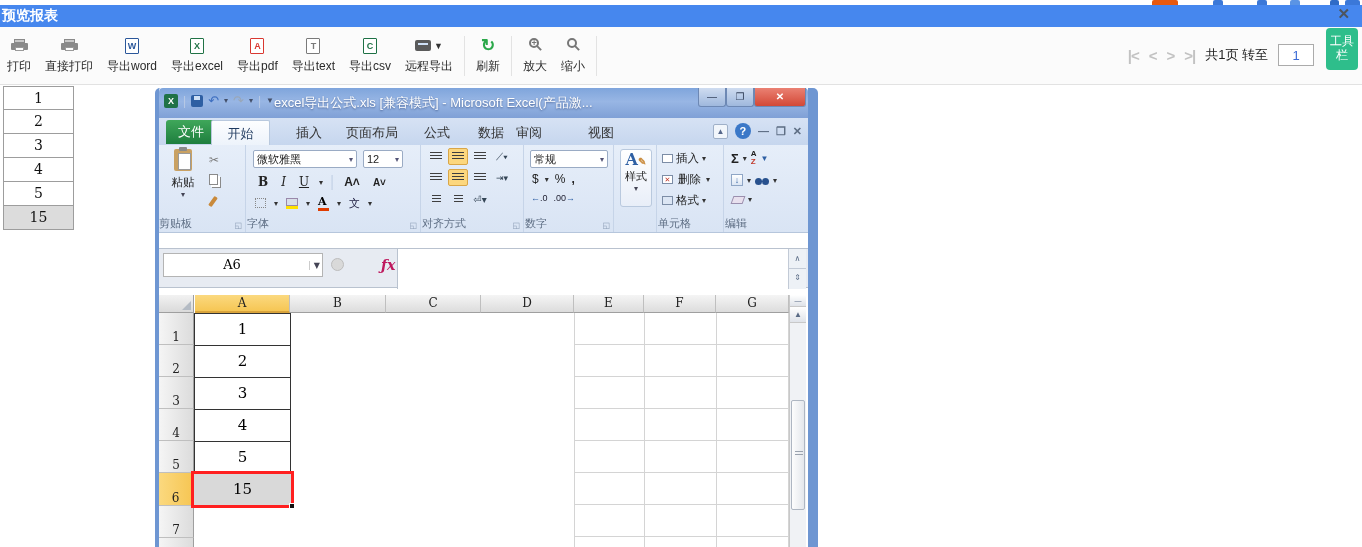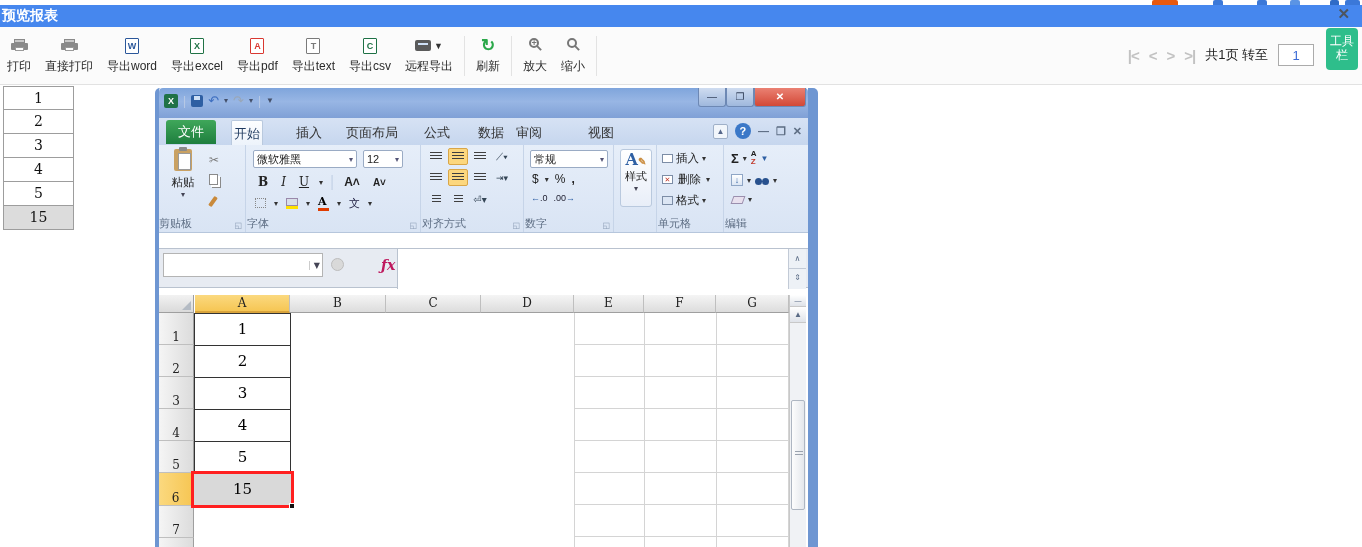--- a/index.html
+++ b/index.html
@@ -291,30 +291,31 @@
         <span class="xlogo">X</span>
         <span class="qsep">|</span>
         <span class="floppy"></span>
         <span class="undo">↶</span>
           <span class="qdrop">▾</span>
         <span class="redo">↷</span>
           <span class="qdrop">▾</span>
         <span class="qsep">|</span>
           <span class="qdrop">▼</span>
       </div>
+      <span class="ttext">excel导出公式.xls  [兼容模式] - Microsoft Excel(产品激...</span>
       <div class="winbtns">
         <span class="wb">—</span>
         <span class="wb">❐</span>
         <span class="wb close">✕</span>
       </div>
     </div>
 
     <div id="xl-tabs">
       <span class="ftab">文件</span>
-      <span class="rtab active" style="left:72px;width:32px;">开始</span>
+      <span class="rtab active" style="left:52px;width:59px;">开始</span>
       <span class="rtab" style="left:128px;width:44px;">插入</span>
       <span class="rtab" style="left:180px;width:66px;">页面布局</span>
       <span class="rtab" style="left:256px;width:44px;">公式</span>
       <span class="rtab" style="left:310px;width:44px;">数据</span>
       <span class="rtab" style="left:348px;width:44px;">审阅</span>
       <span class="rtab" style="left:420px;width:44px;">视图</span>
       <div class="ribicons">
         <span class="rmin">▲</span>
         <span class="rhelp">?</span>
         <span class="rwb">—</span>
@@ -473,20 +474,21 @@
         <div class="abs" style="left:7px;top:50px;display:flex;align-items:center;gap:4px;">
           <span class="eraser"></span>
             <span class="tiny">▾</span>
         </div>
         <span class="glabel">编辑</span>
       </div>
     </div>
 
     <div id="xl-fbar">
       <div id="namebox">
+        <span class="nv">A6</span>
         <span class="nd">▼</span>
       </div>
       <span class="fcircle"></span>
       <span class="fx">ƒx</span>
       <div id="ffield"></div>
       <div class="fscroll">
         <div style="border-bottom:1px solid #C2CAD6;height:20px;line-height:20px;">∧</div>
         <div style="height:19px;line-height:18px;">⇕</div>
       </div>
     </div>

